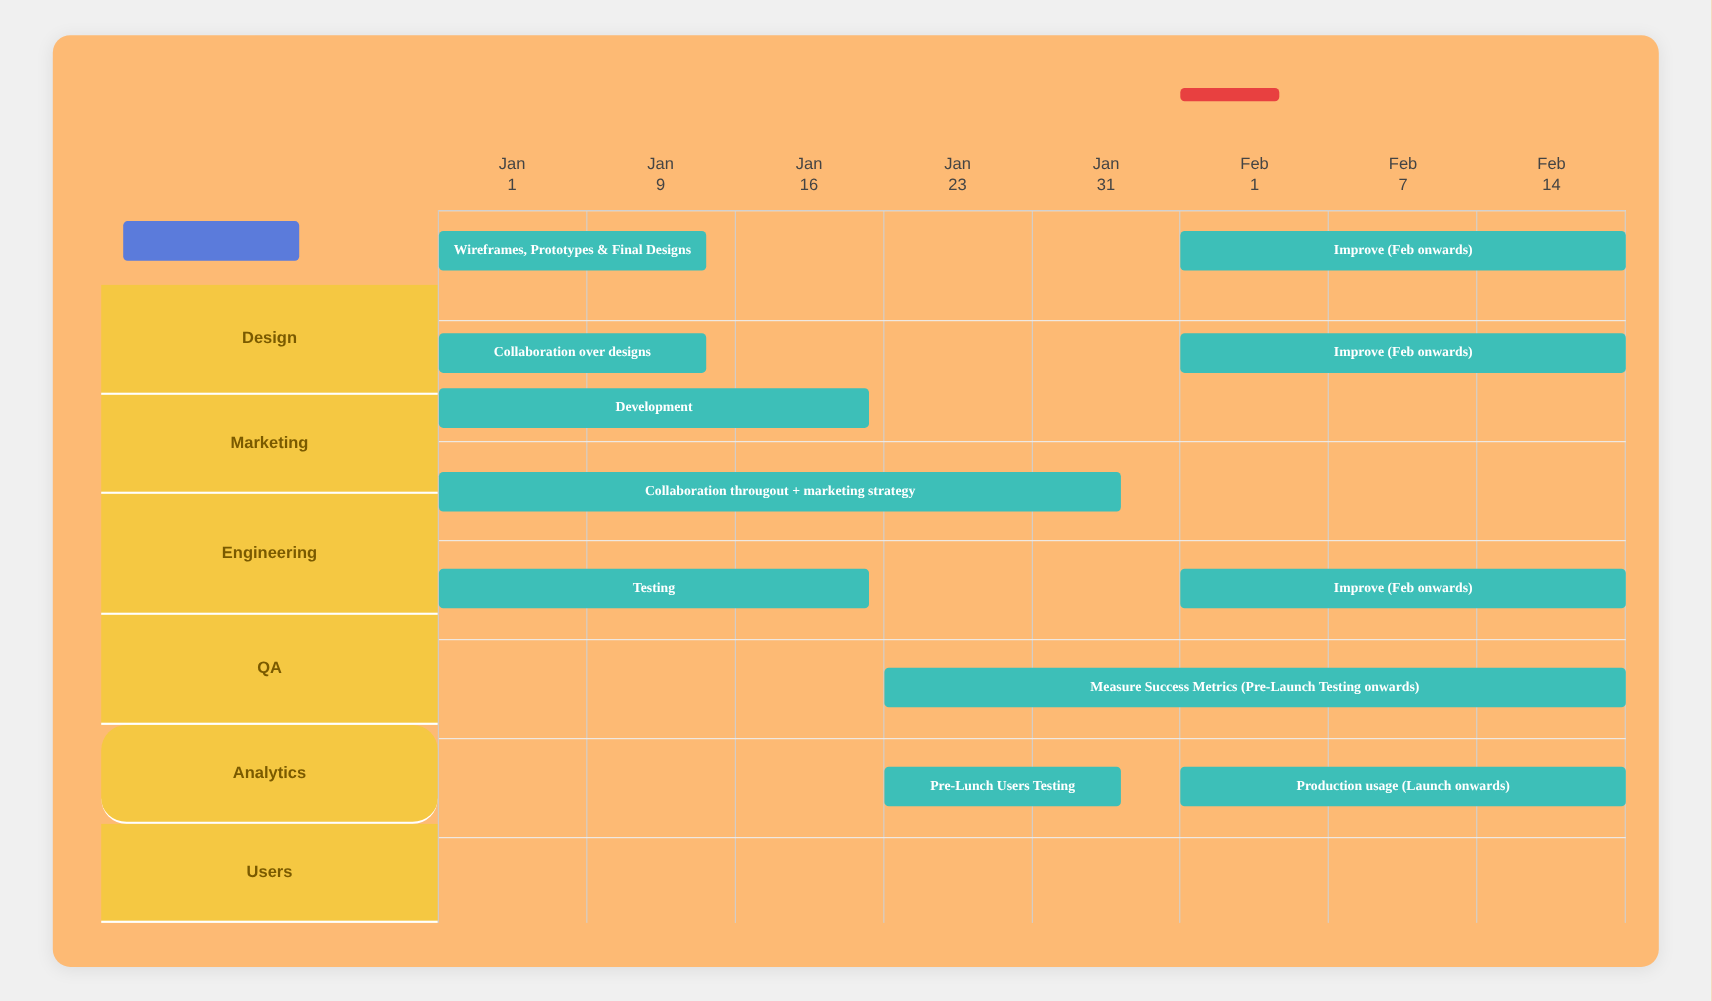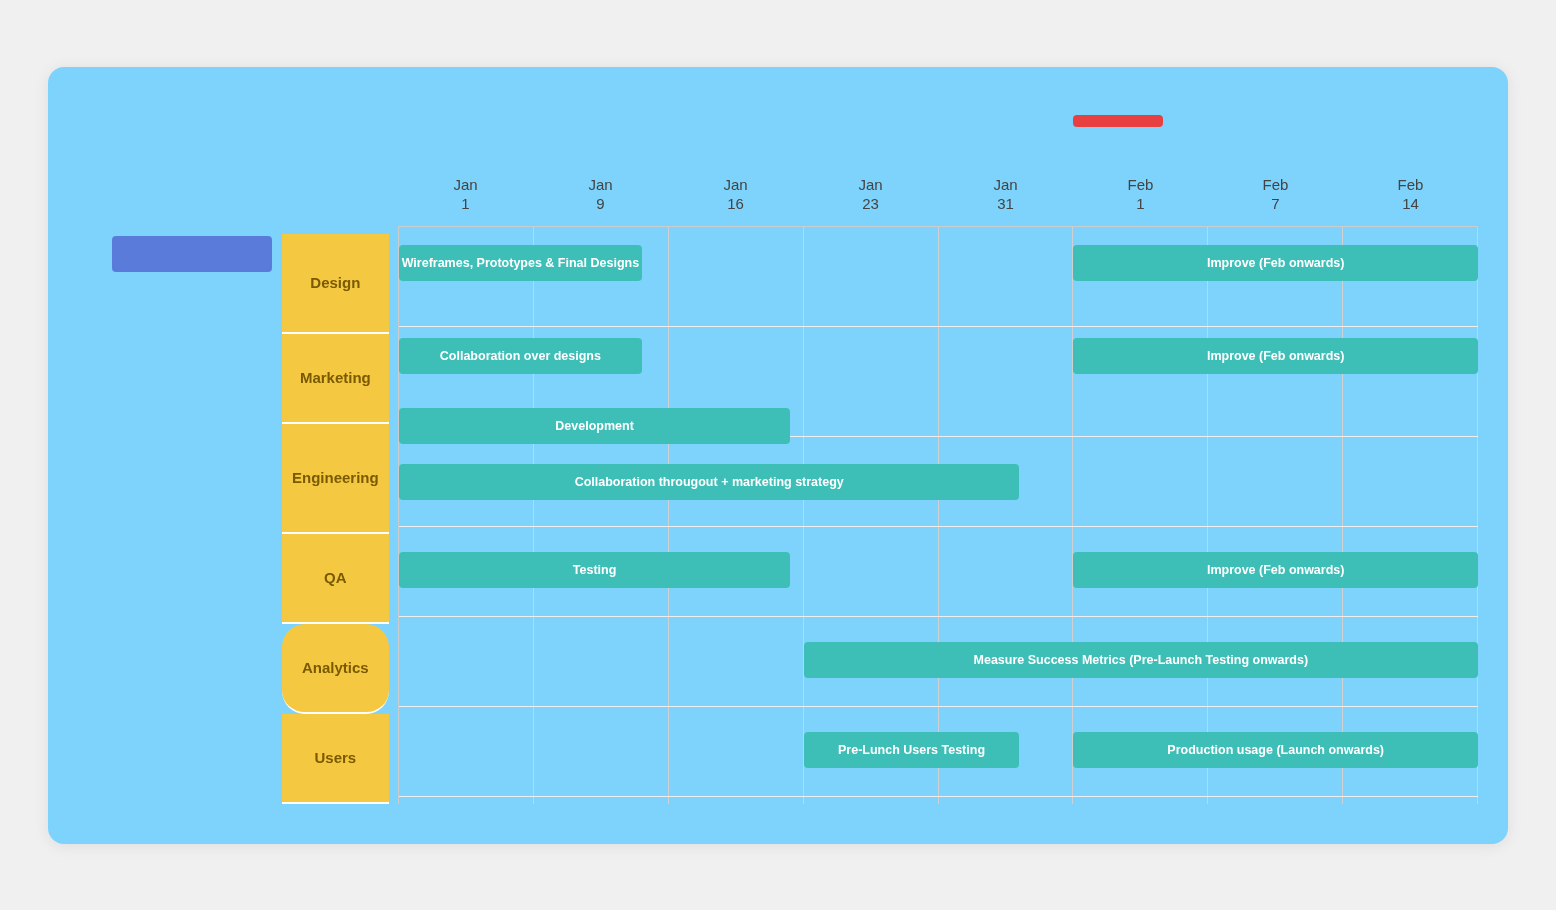--- a/index.html
+++ b/index.html
@@ -6,21 +6,21 @@
     body {
       background: #f0f0f0;
       font-family: Arial, sans-serif;
       display: flex;
       justify-content: center;
       align-items: center;
       min-height: 100vh;
       padding: 20px;
     }
     .card {
-      background: #7dd3fc;
+      background: #fdba74;
       border-radius: 16px;
       padding: 40px 30px 40px 30px;
       width: 1460px;
       max-width: 100%;
       box-shadow: 0 2px 16px rgba(0,0,0,0.08);
     }
     .gantt-wrapper {
       display: flex;
       flex-direction: column;
     }
@@ -41,21 +41,21 @@
     }
     
     .gantt-grid {
       display: flex;
       position: relative;
     }
     
     .sidebar {
       flex: 0 0 320px;
       display: flex;
-      flex-direction: row;
+      flex-direction: column;
       padding-left: 14px;
     }
     .sidebar-header {
       background: #5b7bdb;
       color: #fff;
       font-weight: bold;
       font-size: 16px;
       text-align: center;
       padding: 18px 10px;
       border-radius: 4px;
@@ -98,20 +98,21 @@
       text-align: center;
       border-radius: 4px;
       display: flex;
       align-items: center;
       justify-content: center;
       position: absolute;
       white-space: nowrap;
       overflow: hidden;
       text-overflow: ellipsis;
       padding: 0 6px;
+      font-family: Liberation Serif, serif;
     }
     .launch-badge {
       background: #e84040;
       color: #fff;
       font-weight: bold;
       font-size: 13px;
       border-radius: 4px;
       padding: 6px 18px;
       text-align: center;
       position: absolute;
@@ -148,21 +149,21 @@
       <div class="sidebar">
         <div style="padding: 10px 10px 10px 10px;">
           <div class="sidebar-header">
             <span></span>
           </div>
         </div>
         <div class="sidebar-rows" id="sidebar-rows">
         <div class="sidebar-row" style="height: 100px;">Design</div>
             <div class="sidebar-row" style="height: 90px;">Marketing</div>
             <div class="sidebar-row" style="height: 110px;">Engineering</div>
-            <div class="sidebar-row" style="height: 90px;">QA</div>
+            <div class="sidebar-row" style="height: 100px;">QA</div>
             <div class="sidebar-row" style="height: 90px; border-radius: 23px;">Analytics</div>
             <div class="sidebar-row" style="height: 90px;">Users</div>
           </div>
       </div>
 
       <div class="chart-area" id="chart-area">
 
         <div style="display:flex; border-bottom: 1px solid #ccc; background:#fff; z-index:2; position:relative;">
         </div>
 
@@ -179,21 +180,21 @@
             </div>
             <div style="position: absolute; left: 0px; right: 0px; top: 0px; height: 100px; border-bottom: 1px solid rgb(238, 238, 238);"></div>
             <div style="position: absolute; left: 0px; right: 0px; top: 100px; height: 110px; border-bottom: 1px solid rgb(238, 238, 238);"></div>
             <div style="position: absolute; left: 0px; right: 0px; top: 210px; height: 90px; border-bottom: 1px solid rgb(238, 238, 238);"></div>
             <div style="position: absolute; left: 0px; right: 0px; top: 300px; height: 90px; border-bottom: 1px solid rgb(238, 238, 238);"></div>
             <div style="position: absolute; left: 0px; right: 0px; top: 390px; height: 90px; border-bottom: 1px solid rgb(238, 238, 238);"></div>
             <div style="position: absolute; left: 0px; right: 0px; top: 480px; height: 90px; border-bottom: 1px solid rgb(238, 238, 238);"></div>
             <div class="bar" style="left: 0%; width: 22.5%; top: 18px; height: 36px; background: rgb(61, 191, 184); color: rgb(255, 255, 255); font-weight: bold; font-size: 12.5px; border-radius: 4px; display: flex; align-items: center; justify-content: center; position: absolute; white-space: nowrap; overflow: hidden; text-overflow: ellipsis; padding: 0px 8px;">Wireframes, Prototypes &amp; Final Designs</div>
             <div class="bar" style="left: 62.5%; width: 37.5%; top: 18px; height: 36px; background: rgb(61, 191, 184); color: rgb(255, 255, 255); font-weight: bold; font-size: 12.5px; border-radius: 4px; display: flex; align-items: center; justify-content: center; position: absolute; white-space: nowrap; overflow: hidden; text-overflow: ellipsis; padding: 0px 8px;">Improve (Feb onwards)</div>
             <div class="bar" style="left: 0%; width: 22.5%; top: 111px; height: 36px; background: rgb(61, 191, 184); color: rgb(255, 255, 255); font-weight: bold; font-size: 12.5px; border-radius: 4px; display: flex; align-items: center; justify-content: center; position: absolute; white-space: nowrap; overflow: hidden; text-overflow: ellipsis; padding: 0px 8px;">Collaboration over designs</div>
-            <div class="bar" style="left: 0%; width: 36.25%; top: 161px; height: 36px; background: rgb(61, 191, 184); color: rgb(255, 255, 255); font-weight: bold; font-size: 12.5px; border-radius: 4px; display: flex; align-items: center; justify-content: center; position: absolute; white-space: nowrap; overflow: hidden; text-overflow: ellipsis; padding: 0px 8px; margin-top: 20px;">Development</div>
+            <div class="bar" style="left: 0%; width: 36.25%; top: 161px; height: 36px; background: rgb(61, 191, 184); color: rgb(255, 255, 255); font-weight: bold; font-size: 12.5px; border-radius: 4px; display: flex; align-items: center; justify-content: center; position: absolute; white-space: nowrap; overflow: hidden; text-overflow: ellipsis; padding: 0px 8px;">Development</div>
             <div class="bar" style="left: 62.5%; width: 37.5%; top: 111px; height: 36px; background: rgb(61, 191, 184); color: rgb(255, 255, 255); font-weight: bold; font-size: 12.5px; border-radius: 4px; display: flex; align-items: center; justify-content: center; position: absolute; white-space: nowrap; overflow: hidden; text-overflow: ellipsis; padding: 0px 8px;">Improve (Feb onwards)</div>
             <div class="bar" style="left: 0%; width: 57.5%; top: 237px; height: 36px; background: rgb(61, 191, 184); color: rgb(255, 255, 255); font-weight: bold; font-size: 12.5px; border-radius: 4px; display: flex; align-items: center; justify-content: center; position: absolute; white-space: nowrap; overflow: hidden; text-overflow: ellipsis; padding: 0px 8px;">Collaboration througout + marketing strategy</div>
             <div class="bar" style="left: 0%; width: 36.25%; top: 325px; height: 36px; background: rgb(61, 191, 184); color: rgb(255, 255, 255); font-weight: bold; font-size: 12.5px; border-radius: 4px; display: flex; align-items: center; justify-content: center; position: absolute; white-space: nowrap; overflow: hidden; text-overflow: ellipsis; padding: 0px 8px;">Testing</div>
             <div class="bar" style="left: 62.5%; width: 37.5%; top: 325px; height: 36px; background: rgb(61, 191, 184); color: rgb(255, 255, 255); font-weight: bold; font-size: 12.5px; border-radius: 4px; display: flex; align-items: center; justify-content: center; position: absolute; white-space: nowrap; overflow: hidden; text-overflow: ellipsis; padding: 0px 8px;">Improve (Feb onwards)</div>
             <div class="bar" style="left: 37.5%; width: 62.5%; top: 415px; height: 36px; background: rgb(61, 191, 184); color: rgb(255, 255, 255); font-weight: bold; font-size: 12.5px; border-radius: 4px; display: flex; align-items: center; justify-content: center; position: absolute; white-space: nowrap; overflow: hidden; text-overflow: ellipsis; padding: 0px 8px;">Measure Success Metrics (Pre-Launch Testing onwards)</div>
             <div class="bar" style="left: 37.5%; width: 20%; top: 505px; height: 36px; background: rgb(61, 191, 184); color: rgb(255, 255, 255); font-weight: bold; font-size: 12.5px; border-radius: 4px; display: flex; align-items: center; justify-content: center; position: absolute; white-space: nowrap; overflow: hidden; text-overflow: ellipsis; padding: 0px 8px;">Pre-Lunch Users Testing</div>
             <div class="bar" style="left: 62.5%; width: 37.5%; top: 505px; height: 36px; background: rgb(61, 191, 184); color: rgb(255, 255, 255); font-weight: bold; font-size: 12.5px; border-radius: 4px; display: flex; align-items: center; justify-content: center; position: absolute; white-space: nowrap; overflow: hidden; text-overflow: ellipsis; padding: 0px 8px;">Production usage (Launch onwards)</div>
           </div>
       </div>
     </div>

